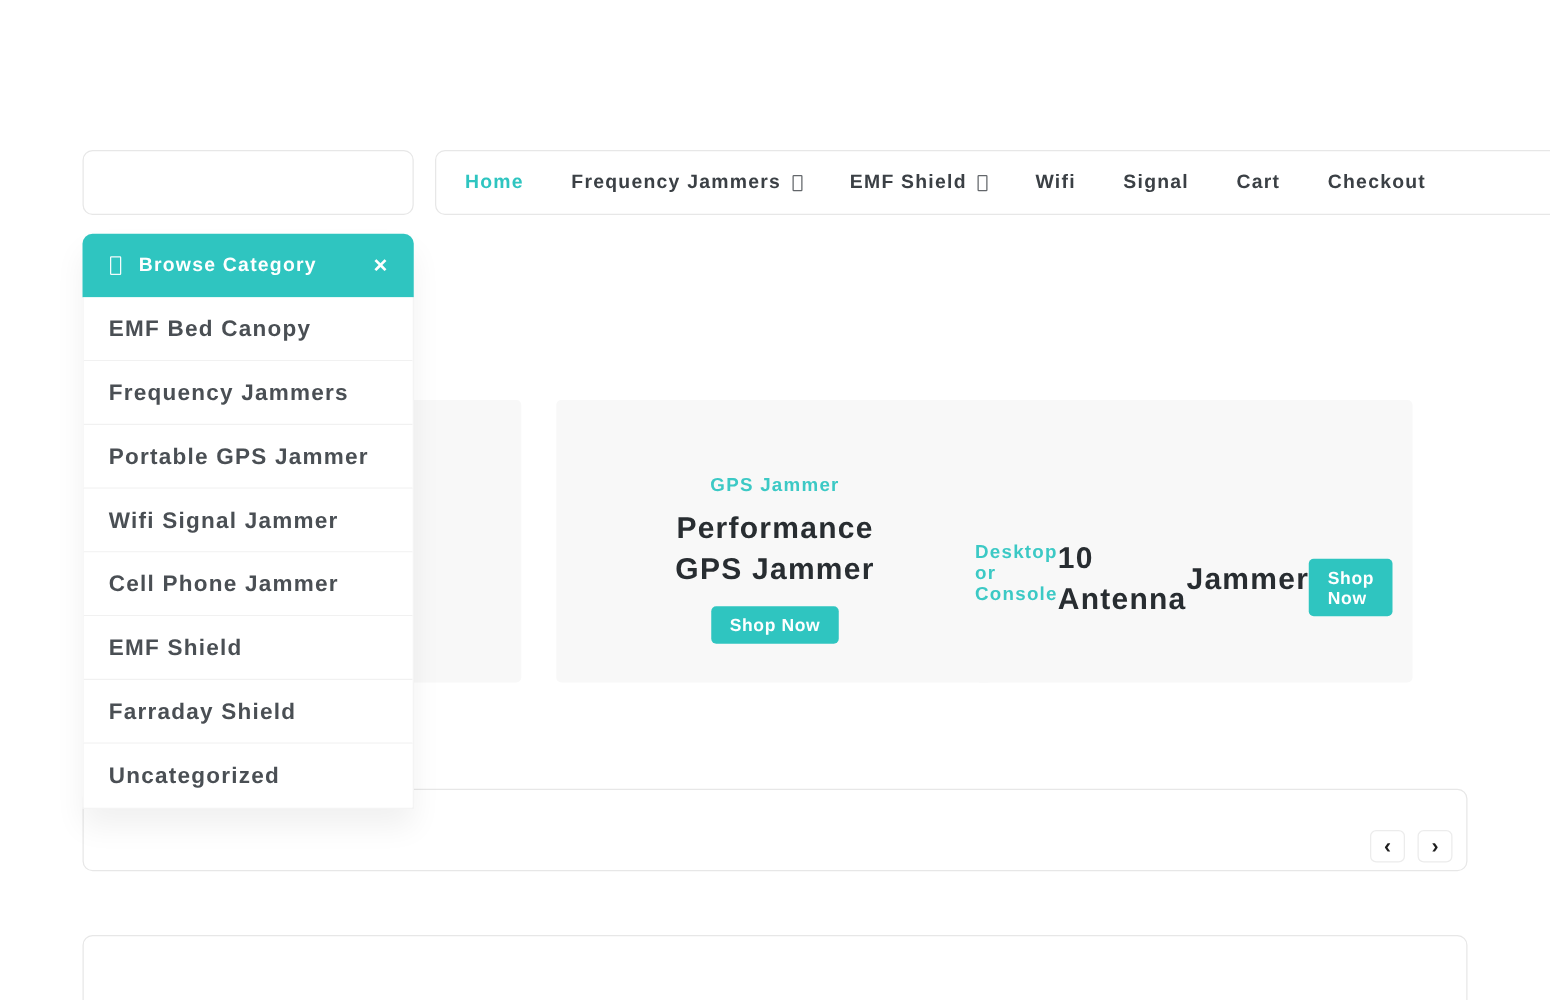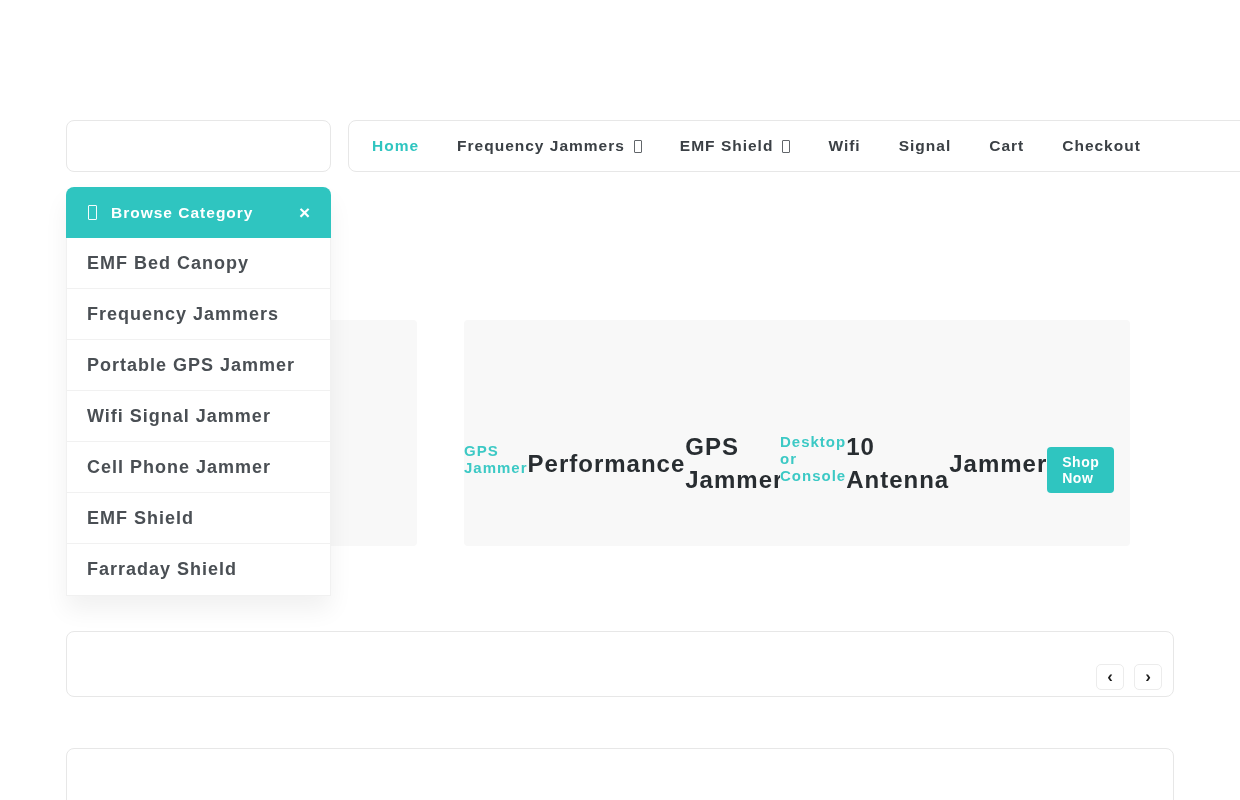--- a/index.html
+++ b/index.html
@@ -35,21 +35,21 @@
   .category-list { list-style:none; background:#fff; border:1px solid #f1f1f1; border-top:none; }
   .category-list li { height:51px; display:flex; align-items:center; padding:0 20px; cursor:pointer;
                       font-size:18px; font-weight:700; letter-spacing:1px; color:#4a4f54;
                       border-bottom:1px solid #f1f1f1; background:#fff; }
   .category-list li:last-child { border-bottom:none; }
 
   
   .slide { position:absolute; top:320px; height:226px; width:350px; background:#f8f8f8;
            border-radius:4px; z-index:1; }
   .slide-partial { left:67px; }
-  .slide-center { left:464px; display:flex; flex-direction:row; align-items:center; padding-top:60px; }
+  .slide-center { left:445px; display:flex; flex-direction:column; align-items:center; padding-top:60px; }
   .slide-right { left:780px; display:flex; flex-direction:row; align-items:center;
                  padding-top:60px; padding-right:30px; }
   .slide .subtitle { color:#3cc9c5; font-size:15px; font-weight:700; letter-spacing:1px; margin-bottom:9px; }
   .slide .title-line { color:#282d31; font-size:24px; font-weight:700; letter-spacing:1px; line-height:33px; }
   .shop-btn { margin-top:13px; display:inline-block; background:#2fc5c0; color:#fff;
               font-size:14px; font-weight:700; letter-spacing:.5px; padding:7px 15px;
               border-radius:4px; text-decoration:none; cursor:pointer; border:none; }
 
   
   .links-bar { position:absolute; left:66px; top:631px; width:1108px; height:66px;
@@ -93,20 +93,21 @@
       <span class="close">×</span>
     </div>
     <ul class="category-list">
       <li>EMF Bed Canopy</li>
       <li>Frequency Jammers</li>
       <li>Portable GPS Jammer</li>
       <li>Wifi Signal Jammer</li>
       <li>Cell Phone Jammer</li>
       <li>EMF Shield</li>
       <li>Farraday Shield</li>
+      <li>Uncategorized</li>
     </ul>
   </aside>
 
   <div class="slide slide-partial"></div>
 
   <div class="slide slide-center">
     <div class="subtitle">GPS Jammer</div>
     <div class="title-line">Performance</div>
     <div class="title-line">GPS Jammer</div>
     <a class="shop-btn">Shop Now</a>

